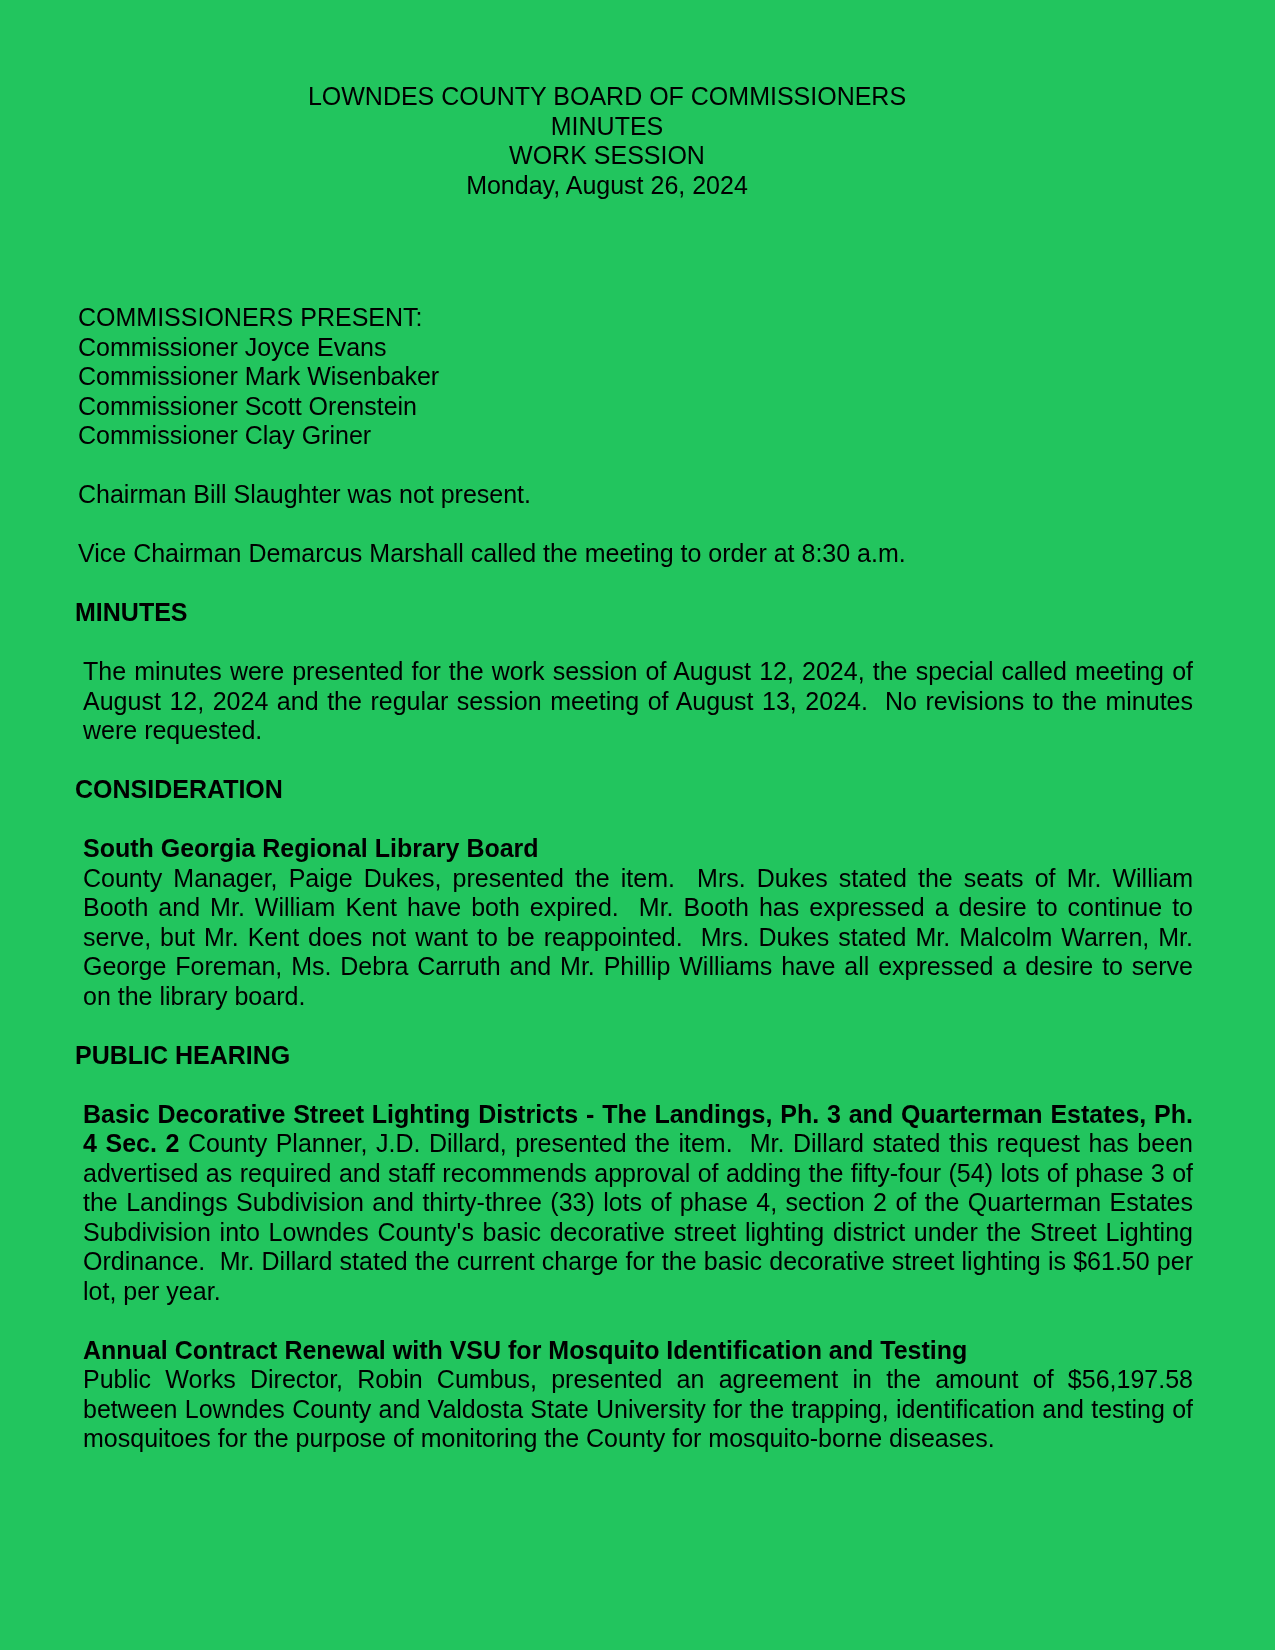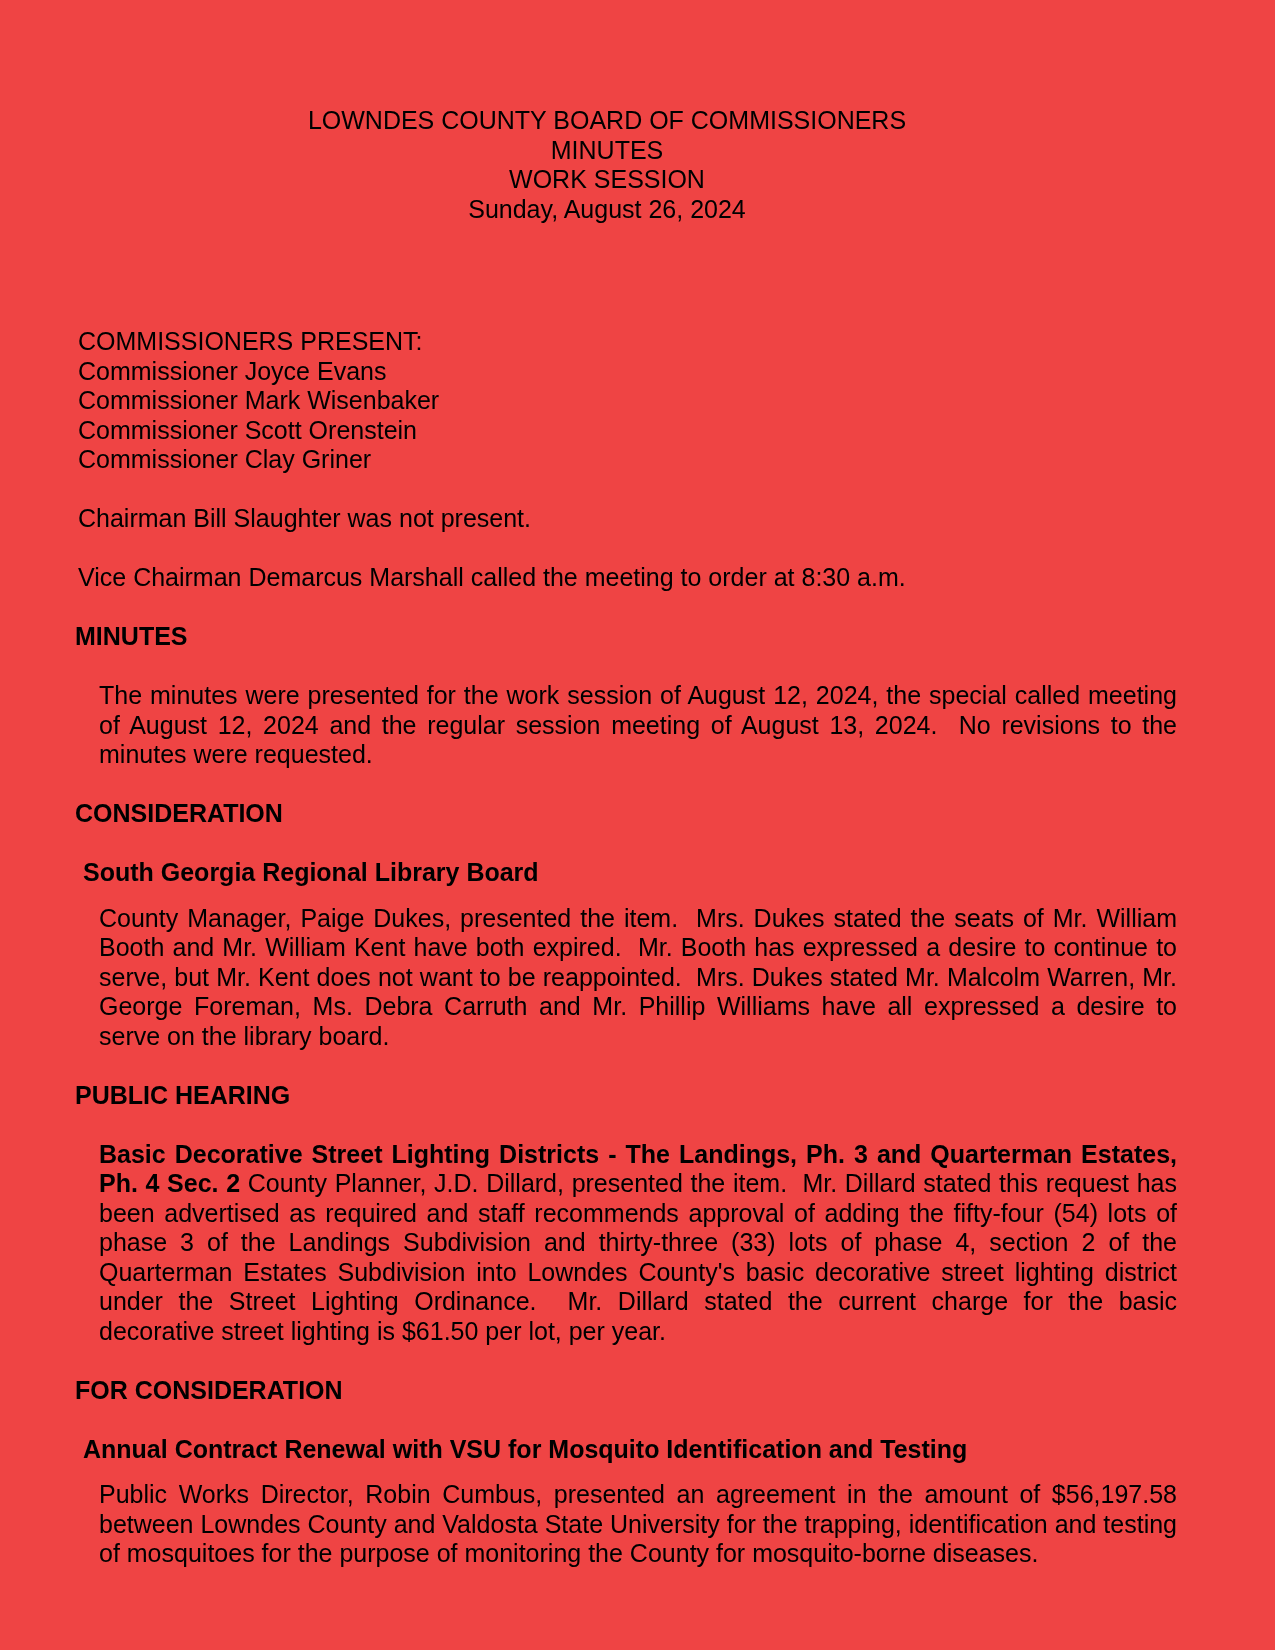--- a/index.html
+++ b/index.html
@@ -4,27 +4,27 @@
 <style>
   html, body {
     margin: 0;
     padding: 0;
     background: #ffffff;
   }
   .page {
     position: relative;
     width: 1275px;
     height: 1650px;
-    background: #ef4444;
+    background: #22c55e;
     color: #000000;
     font-family: "Liberation Sans", "DejaVu Sans", sans-serif;
     font-size: 25px;
     line-height: 29.5px;
     box-sizing: border-box;
-    padding: 106px 82px 0 75px;
+    padding: 82px 82px 0 75px;
     overflow: hidden;
   }
   .title-block {
     text-align: center;
     margin: 0 54px 0 0;
   }
   .att-block {
     margin: 103px 0 16px 3px;
   }
   .para {
@@ -37,34 +37,34 @@
     margin: 29.5px 0 0 0;
   }
   .item {
     margin: 29.5px 0 0 8px;
   }
   .item-title {
     font-weight: bold;
   }
   .body-just {
     text-align: justify;
-    margin: 16px;
+    margin: 0;
   }
   p { margin: 0; }
 </style>
 </head>
 <body>
 
 <div class="page">
 
   <div class="title-block">
     <div>LOWNDES COUNTY BOARD OF COMMISSIONERS</div>
     <div>MINUTES</div>
     <div>WORK SESSION</div>
-    <div>Sunday, August 26, 2024</div>
+    <div>Monday, August 26, 2024</div>
   </div>
 
   <div class="att-block">
     <div>COMMISSIONERS PRESENT:</div>
     <div>Commissioner Joyce Evans</div>
     <div>Commissioner Mark Wisenbaker</div>
     <div>Commissioner Scott Orenstein</div>
     <div>Commissioner Clay Griner</div>
   </div>
 
@@ -81,19 +81,18 @@
   <div class="item">
     <div class="item-title">South Georgia Regional Library Board</div>
     <p class="body-just">County Manager, Paige Dukes, presented the item.&nbsp; Mrs. Dukes stated the seats of Mr. William Booth and Mr. William Kent have both expired.&nbsp; Mr. Booth has expressed a desire to continue to serve, but Mr. Kent does not want to be reappointed.&nbsp; Mrs. Dukes stated Mr. Malcolm Warren, Mr. George Foreman, Ms. Debra Carruth and Mr. Phillip Williams have all expressed a desire to serve on the library board.</p>
   </div>
 
   <h2 class="sec-heading">PUBLIC HEARING</h2>
   <div class="item">
     <p class="body-just"><b class="item-title">Basic Decorative Street Lighting Districts - The Landings, Ph. 3 and Quarterman Estates, Ph. 4 Sec. 2</b><span> County Planner, J.D. Dillard, presented the item.&nbsp; Mr. Dillard stated this request has been advertised as required and staff recommends approval of adding the fifty-four (54) lots of phase 3 of the Landings Subdivision and thirty-three (33) lots of phase 4, section 2 of the Quarterman Estates Subdivision into Lowndes County's basic decorative street lighting district under the Street Lighting Ordinance.&nbsp; Mr. Dillard stated the current charge for the basic decorative street lighting is $61.50 per lot, per year.</span></p>
   </div>
 
-  <h2 class="sec-heading">FOR CONSIDERATION</h2>
   <div class="item">
     <div class="item-title">Annual Contract Renewal with VSU for Mosquito Identification and Testing</div>
     <p class="body-just">Public Works Director, Robin Cumbus, presented an agreement in the amount of $56,197.58 between Lowndes County and Valdosta State University for the trapping, identification and testing of mosquitoes for the purpose of monitoring the County for mosquito-borne diseases.</p>
   </div>
 
 </div>
 
 </body></html>

